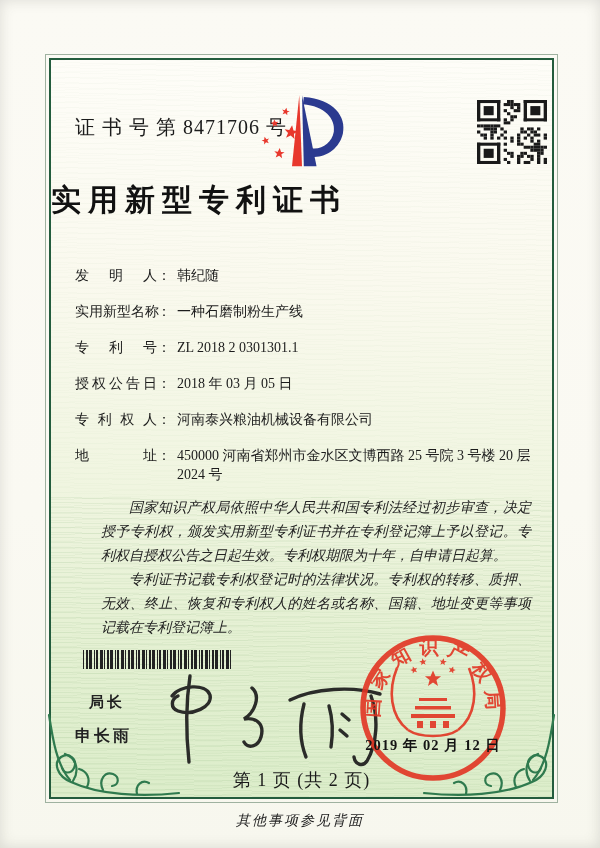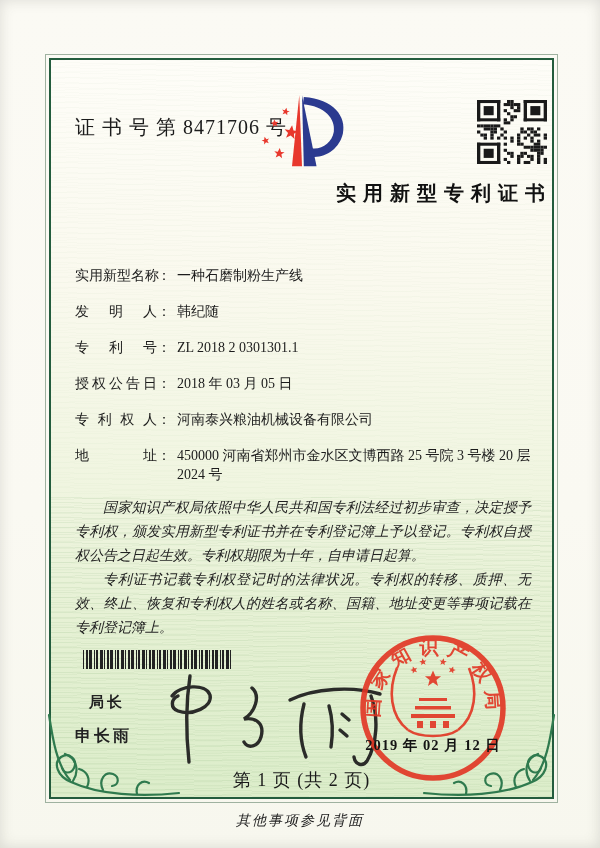--- a/index.html
+++ b/index.html
@@ -26,36 +26,36 @@
     position:absolute;left:0;right:0;bottom:0;height:300px;pointer-events:none;
     background:
       repeating-linear-gradient(1deg, rgba(90,150,80,0) 0 4px, rgba(90,150,80,.14) 4px 5px),
       repeating-linear-gradient(-2deg, rgba(90,150,80,0) 0 6px, rgba(90,150,80,.10) 6px 7px);
     opacity:.5;
   }
   .cert-no{position:absolute;left:24px;top:30px;font-size:20px;letter-spacing:1px;margin-top:24px;}
   .logo{position:absolute;left:calc(50% - 50px);top:28px;}
   .qr{position:absolute;left:426px;top:40px;}
   .title{
-    position:absolute;left:0;top:120px;width:100%;text-align:right;
-    font-size:20px;font-weight:700;letter-spacing:7px;color:#111;
+    position:absolute;left:0;top:120px;width:100%;text-align:left;
+    font-size:30px;font-weight:700;letter-spacing:7px;color:#111;
   }
   .fields{position:absolute;left:24px;top:206px;width:456px;font-size:14px;}
   .row{line-height:19px;margin-bottom:17px;white-space:nowrap;}
   .row .lab{
     display:inline-block;width:82px;text-align:justify;text-align-last:justify;
     vertical-align:top;
   }
   .row .col{display:inline-block;vertical-align:top;}
   .row .val{display:inline-block;margin-left:6px;vertical-align:top;white-space:normal;}
   .row-addr{margin-bottom:6px;}
   .row-addr .val{width:360px;word-break:break-all;}
   .row-double{display:flex;}
   .row-double .grp1{width:256px;}
-  .paras{margin-top:12px;font-size:14px;line-height:24px;text-align:justify;font-style:italic;color:#222;}
+  .paras{margin-top:12px;font-size:14px;line-height:24px;text-align:justify;font-style:italic;color:#222;margin-left:26px;}
   .paras p{margin:0;text-indent:2em;}
   .barcode{position:absolute;left:32px;top:590px;}
   .official-title{position:absolute;left:38px;top:633px;font-size:15px;font-weight:600;letter-spacing:3px;color:#222;}
   .official-name{position:absolute;left:24px;top:666px;font-size:16px;font-weight:600;letter-spacing:3px;color:#222;}
   .signature{position:absolute;left:105px;top:602px;opacity:.92;}
   .seal{position:absolute;left:306px;top:572px;opacity:.9;}
   .seal-date{position:absolute;left:296px;top:676px;width:172px;text-align:center;font-size:14.5px;font-weight:600;letter-spacing:1px;color:#141414;}
   .page-no{position:absolute;left:0;bottom:5px;width:100%;text-align:center;font-size:18px;letter-spacing:1px;color:#1a1a1a;}
   .flourish{position:absolute;bottom:-6px;}
   .flourish-left{left:-8px;}
@@ -206,24 +206,24 @@
         <rect x="42" y="60" width="3" height="3" fill="#1a1a1a"></rect>
         <rect x="45" y="60" width="3" height="3" fill="#1a1a1a"></rect>
         <rect x="54" y="60" width="3" height="3" fill="#1a1a1a"></rect>
         <rect x="60" y="60" width="3" height="3" fill="#1a1a1a"></rect>
       </svg>
 
     <div class="title">实用新型专利证书</div>
 
     <div class="fields">
       <div class="row">
+        <span class="lab">发明人</span><span class="col">：</span><span class="val">韩纪随</span>
+      </div>
+      <div class="row">
         <span class="lab">实用新型名称</span><span class="col">：</span><span class="val">一种石磨制粉生产线</span>
-      </div>
-      <div class="row">
-        <span class="lab">发明人</span><span class="col">：</span><span class="val">韩纪随</span>
       </div>
       <div class="row">
         <span class="lab">专利号</span><span class="col">：</span><span class="val">ZL 2018 2 0301301.1</span>
       </div>
       <div class="row">
         <span class="lab">授权公告日</span><span class="col">：</span><span class="val">2018 年 03 月 05 日</span>
       </div>
       <div class="row">
         <span class="lab">专利权人</span><span class="col">：</span><span class="val">河南泰兴粮油机械设备有限公司</span>
       </div>

